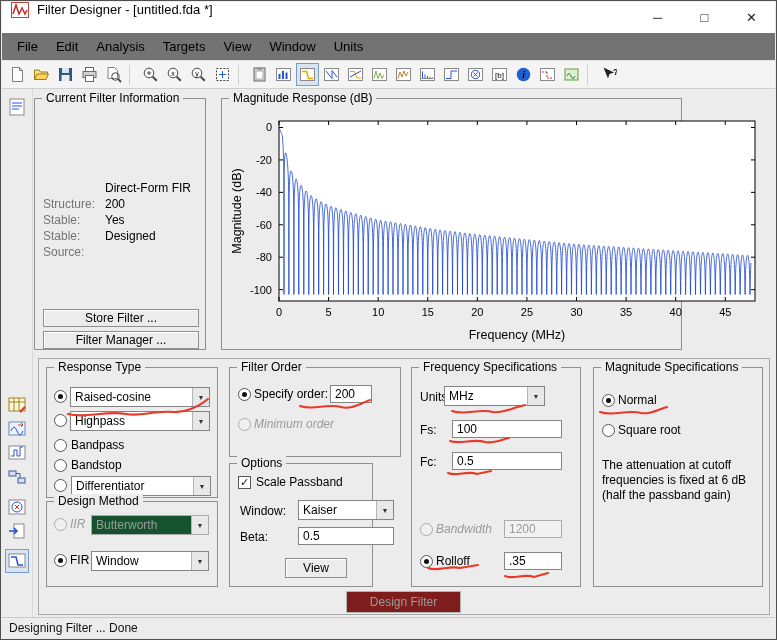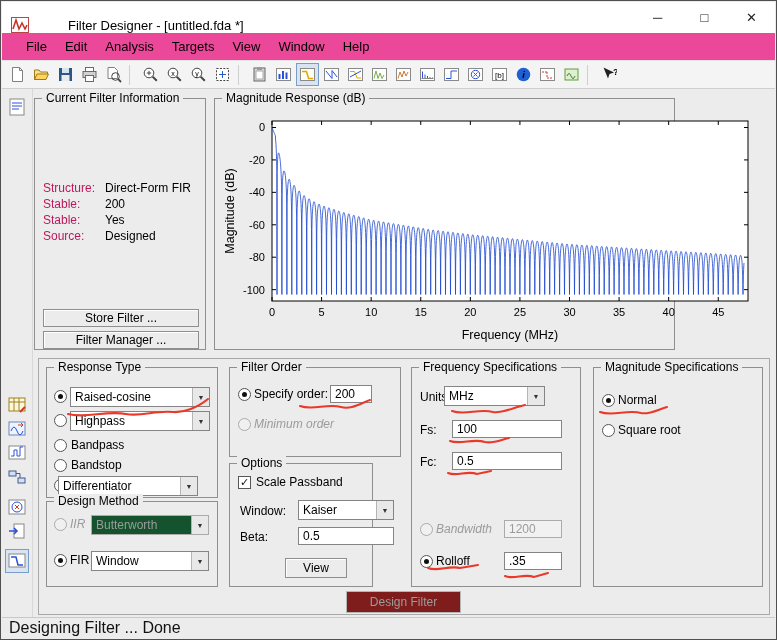--- a/index.html
+++ b/index.html
@@ -1,52 +1,52 @@
 <!DOCTYPE html>
 <html><head>
 <meta charset="utf-8">
 <style>
   *{margin:0;padding:0;box-sizing:border-box;font-family:"Liberation Sans",sans-serif;}
   html,body{width:777px;height:640px;background:#fff;overflow:hidden;}
   .window{position:absolute;left:0;top:0;width:777px;height:640px;border:1px solid #4f4f4f;background:#ececec;}
-  .titlebar{position:absolute;left:1px;top:1px;right:1px;height:31px;background:#fff;display:flex;align-items:flex-end;gap:31px;}
+  .titlebar{position:absolute;left:1px;top:1px;right:1px;height:31px;background:#fff;display:flex;align-items:flex-start;}
   .title-icon{width:18px;height:16px;margin-left:9px;flex:0 0 auto;}
   .title-text{font-size:13px;margin-left:8px;color:#000;white-space:nowrap;}
   .win-controls{margin-left:auto;display:flex;height:100%;}
   .win-btn{width:47px;height:100%;display:flex;align-items:center;justify-content:center;font-size:13px;color:#222;cursor:default;}
-  .menubar{position:absolute;left:1px;top:32px;right:1px;height:27px;background:#ec4899;display:flex;align-items:center;padding-left:15px;}
+  .menubar{position:absolute;left:1px;top:32px;right:1px;height:27px;background:#737373;display:flex;align-items:center;padding-left:6px;}
   .menu-item{font-size:13px;padding:4px 9px;color:#000;white-space:nowrap;}
   .toolbar{position:absolute;left:1px;top:59px;right:1px;height:29px;background:#f4f4f4;border-top:1px solid #e3e3e3;border-bottom:1px solid #cfcfcf;display:flex;align-items:center;padding-left:4px;gap:1px;}
   .tb-icon{width:23px;height:23px;display:flex;align-items:center;justify-content:center;border:1px solid transparent;flex:0 0 auto;}
   .tb-icon.pressed{border:1px solid #7a9cc8;background:#d8e4f2;}
   .tb-sep{width:6px;height:20px;border-left:1px solid #cfcfcf;margin:0 3px 0 3px;flex:0 0 auto;}
   .sidebar{position:absolute;left:1px;top:88px;width:31px;bottom:22px;background:#ececec;border-right:1px solid #d8d8d8;}
   .sb-icon{position:absolute;width:24px;height:24px;display:flex;align-items:center;justify-content:center;border:1px solid transparent;}
   .sb-icon.pressed{border:1px solid #7a9cc8;background:#d8e4f2;}
   .gb{position:absolute;border:1px solid #8f8f8f;}
   .gb-title{position:absolute;top:-8px;left:7px;background:#ececec;padding:0 4px;font-size:12px;color:#000;white-space:nowrap;}
   .label{position:absolute;font-size:12px;color:#000;white-space:nowrap;}
-  .label.blue{color:#be185d;}
+  .label.blue{color:#737373;margin-top:16px;}
   .label.dis{color:#9b9b9b;font-style:italic;}
   .radio{position:absolute;width:13px;height:13px;border-radius:50%;border:1px solid #555;background:#fff;}
   .radio.sel::after{content:"";position:absolute;left:3px;top:3px;width:5px;height:5px;border-radius:50%;background:#101010;}
   .radio.dis{border-color:#ababab;background:#f0f0f0;}
   .checkbox{position:absolute;width:13px;height:13px;border:1px solid #555;background:#fff;font-size:11px;line-height:11px;text-align:center;color:#111;}
   .checkbox.checked::after{content:"\2713";}
   .field{position:absolute;background:#fff;border:1px solid #848484;font-size:12px;padding:1px 4px;height:18px;color:#000;}
   .field.dis{color:#9b9b9b;background:#f1f1f1;border-color:#ababab;}
   .combo{position:absolute;height:20px;border:1px solid #848484;background:#fff;font-size:12px;display:flex;align-items:center;}
   .combo .cv{flex:1;padding:0 4px;white-space:nowrap;overflow:hidden;color:#000;}
   .combo .ca{width:17px;height:100%;background:#e8e8e8;border-left:1px solid #b5b5b5;display:flex;align-items:center;justify-content:center;}
   .combo .ca::after{content:"\25BC";font-size:7px;color:#333;}
   .combo.dis{background:#14532d;border-color:#ababab;}
   .combo.dis .cv{color:#9b9b9b;}
   .btn{position:absolute;background:#ececec;border:1px solid #8f8f8f;box-shadow:inset 1px 1px 0 #fff;font-size:12px;color:#000;display:flex;align-items:center;justify-content:center;}
   .btn.dis{color:#9b9b9b;border-color:#b5b5b5;box-shadow:none;background:#7f1d1d;}
-  .statusbar{position:absolute;left:1px;right:1px;bottom:1px;height:21px;background:#ececec;border-top:1px solid #c9c9c9;display:flex;align-items:center;padding-left:7px;font-size:16px;color:#111;}
+  .statusbar{position:absolute;left:1px;right:1px;bottom:1px;height:21px;background:#ececec;border-top:1px solid #c9c9c9;display:flex;align-items:center;padding-left:7px;font-size:12px;color:#111;}
   .annotations{position:absolute;left:0;top:0;pointer-events:none;z-index:60;}
   .annotations path{fill:none;stroke:#e8392b;stroke-width:2.1;stroke-linecap:round;}
   svg text{font-family:"Liberation Sans",sans-serif;fill:#000;}
   .plot-wrap{position:absolute;left:5px;top:12px;}
 </style>
 </head>
 <body>
 
 <div class="window">
 
@@ -65,21 +65,21 @@
     </div>
   </div>
 
   <div class="menubar">
     <span class="menu-item">File</span>
     <span class="menu-item">Edit</span>
     <span class="menu-item">Analysis</span>
     <span class="menu-item">Targets</span>
     <span class="menu-item">View</span>
     <span class="menu-item">Window</span>
-    <span class="menu-item">Help</span>
+    <span class="menu-item">Units</span>
   </div>
 
   <div class="toolbar">
     <span class="tb-icon">
         <svg width="17" height="17">
           <path d="M3.5,1.5 h7 l3,3 v11 h-10 z" fill="#fff" stroke="#808080"></path>
           <path d="M10.5,1.5 v3 h3" fill="none" stroke="#808080"></path>
         </svg>
       </span>
     <span class="tb-icon">
@@ -299,21 +299,21 @@
     <span class="label blue" style="left:8px;top:98px">Stable:</span>
     <span class="label" style="left:70px;top:98px">200</span>
     <span class="label blue" style="left:8px;top:114px">Stable:</span>
     <span class="label" style="left:70px;top:114px">Yes</span>
     <span class="label blue" style="left:8px;top:130px">Source:</span>
     <span class="label" style="left:70px;top:130px">Designed</span>
     <div class="btn" style="left:8px;top:232px;width:156px;height:18px">Filter Manager ...</div>
     <div class="btn" style="left:8px;top:210px;width:156px;height:18px">Store Filter ...</div>
   </div>
 
-  <div class="gb" style="left:213px;top:97px;width:461px;height:252px">
+  <div class="gb" style="left:220px;top:97px;width:461px;height:252px">
     <span class="gb-title">Magnitude Response (dB)</span>
     <div class="plot-wrap">
       <svg id="plot-svg" width="540" height="232">
           <rect x="52" y="10" width="476" height="180" fill="#ffffff" stroke="#000"></rect>
           <line x1="52" y1="190" x2="52" y2="186" stroke="#000"></line>
           <line x1="52" y1="10" x2="52" y2="14" stroke="#000"></line>
           <text x="52" y="205" text-anchor="middle" font-size="11">0</text>
           <line x1="101.58333333333334" y1="190" x2="101.58333333333334" y2="186" stroke="#000"></line>
           <line x1="101.58333333333334" y1="10" x2="101.58333333333334" y2="14" stroke="#000"></line>
           <text x="101.58333333333334" y="205" text-anchor="middle" font-size="11">5</text>
@@ -378,21 +378,21 @@
     <span class="radio" style="left:7px;top:46px"></span>
     <div class="combo" style="left:23px;top:43px;width:140px">
         <span class="cv">Highpass</span>
         <span class="ca"></span>
       </div>
     <span class="radio" style="left:7px;top:71px"></span>
     <span class="label" style="left:24px;top:70px">Bandpass</span>
     <span class="radio" style="left:7px;top:91px"></span>
     <span class="label" style="left:24px;top:90px">Bandstop</span>
     <span class="radio" style="left:7px;top:111px"></span>
-    <div class="combo" style="left:11px;top:108px;width:140px">
+    <div class="combo" style="left:24px;top:108px;width:140px">
         <span class="cv">Differentiator</span>
         <span class="ca"></span>
       </div>
   </div>
 
   <div class="gb" style="left:45px;top:500px;width:172px;height:86px">
     <span class="gb-title">Design Method</span>
     <span class="radio dis" style="left:7px;top:16px"></span>
     <span class="label dis" style="left:23px;top:15px">IIR</span>
     <div class="combo dis" style="left:44px;top:13px;width:118px">
@@ -448,20 +448,21 @@
     <span class="label" style="left:24px;top:186px">Rolloff</span>
     <div class="field" style="left:92px;top:184px;width:58px">.35</div>
   </div>
 
   <div class="gb" style="left:592px;top:366px;width:170px;height:220px">
     <span class="gb-title">Magnitude Specifications</span>
     <span class="radio sel" style="left:8px;top:26px"></span>
     <span class="label" style="left:24px;top:25px">Normal</span>
     <span class="radio" style="left:8px;top:56px"></span>
     <span class="label" style="left:24px;top:55px">Square root</span>
+    <div class="label" style="left:8px;top:90px;width:152px;white-space:normal;line-height:15px">The attenuation at cutoff frequencies is fixed at 6 dB (half the passband gain)</div>
   </div>
 
   <div class="btn dis" style="left:345px;top:590px;width:115px;height:22px">Design Filter</div>
 
   <div class="statusbar">
     <span>Designing Filter ... Done</span>
   </div>
 
   <svg class="annotations" width="777" height="640">
     <path d="M67,413 C85,418 105,409 125,413 C140,416 155,409 172,411 C182,412 196,407 207,398"></path>

